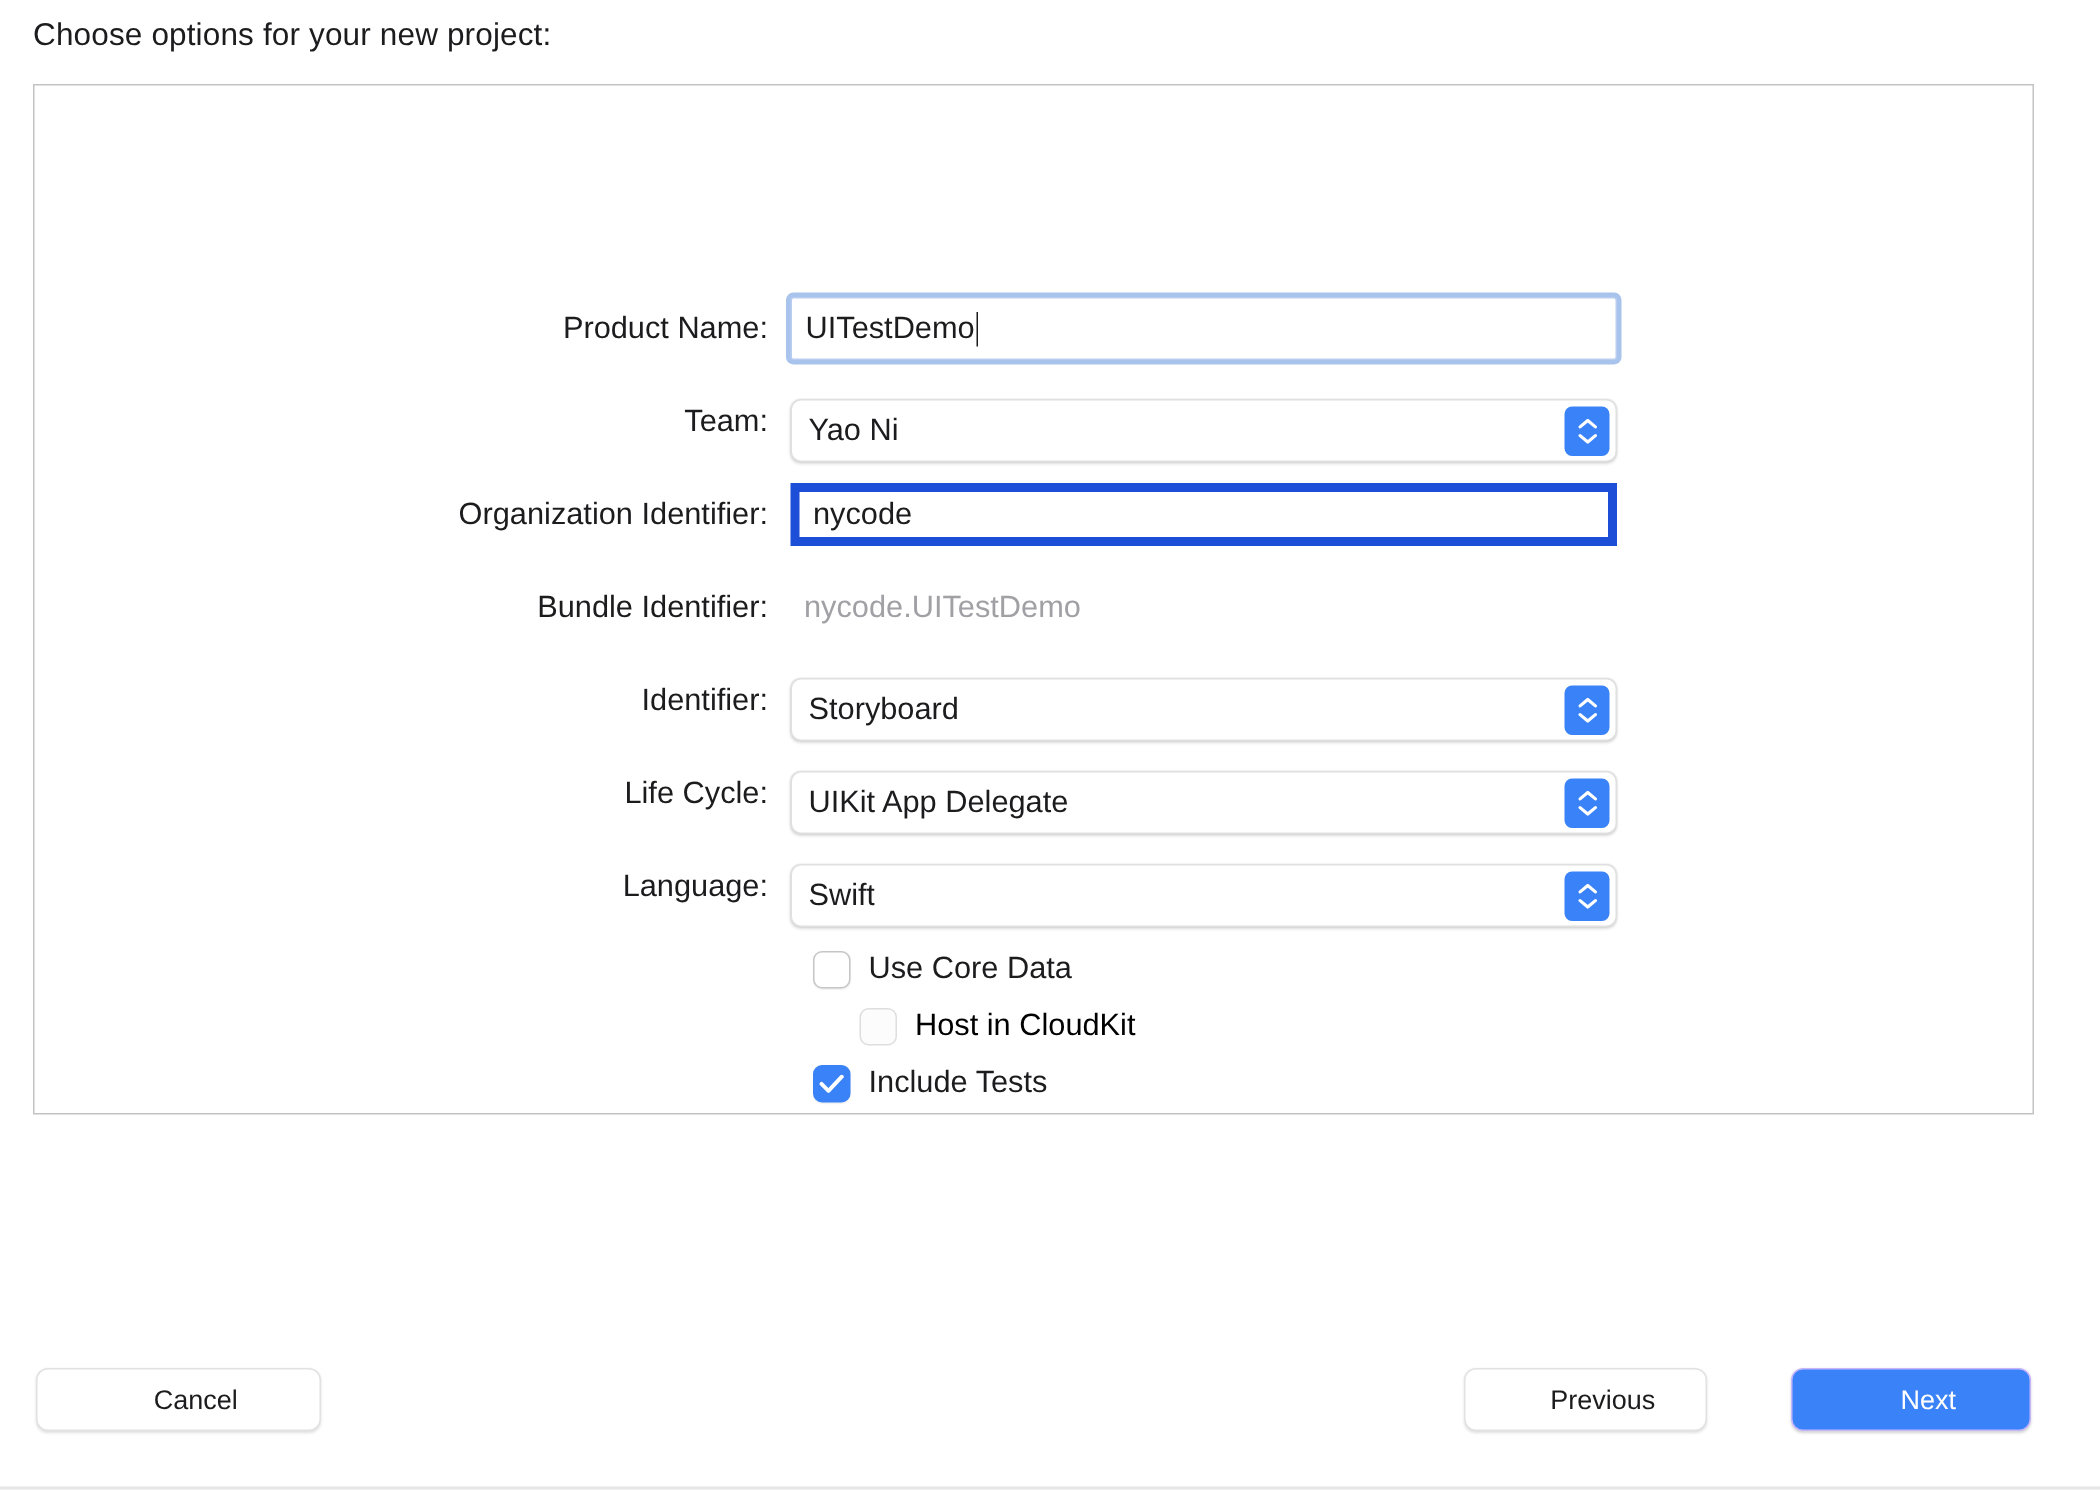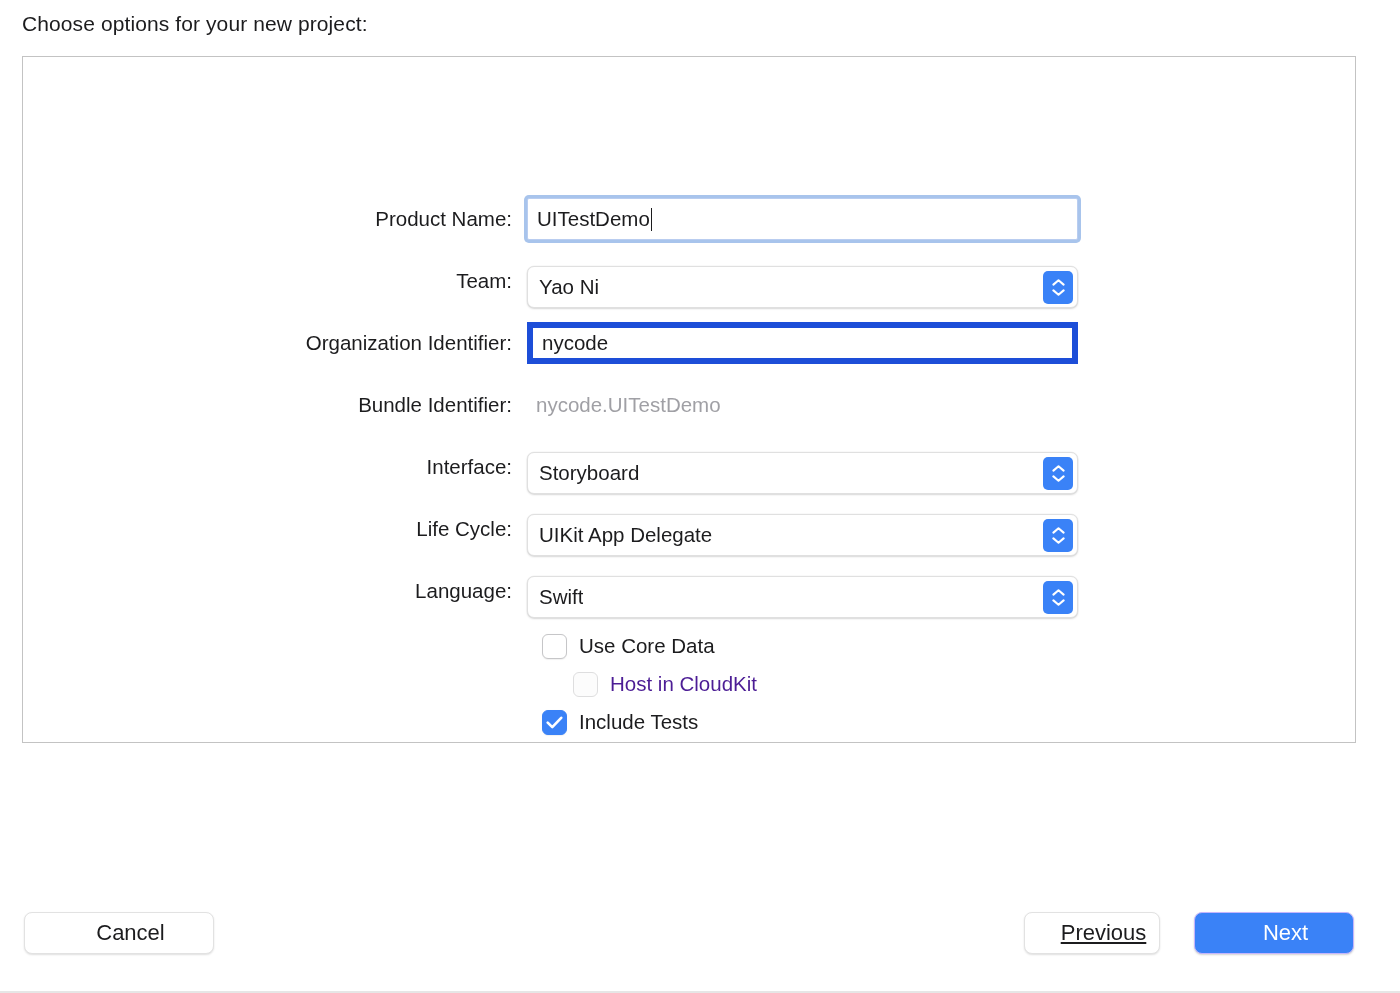--- a/index.html
+++ b/index.html
@@ -195,59 +195,58 @@
     box-shadow: none;
   }
 
   .check-label {
     font-size: 20.5px;
     color: #1c1c1e;
     margin-left: 12px;
     white-space: nowrap;
   }
 
-  .check-label.disabled { color: #4c1d95; }
+  .check-label.disabled { color: #000000; }
 
   
   .footer {
     position: absolute;
     left: 0;
     top: 906px;
     width: 1400px;
     height: 55px;
   }
 
   .btn {
     position: absolute;
     height: 42px;
     border-radius: 8px;
     font-family: "Liberation Sans", sans-serif;
-    font-size: 22px;
+    font-size: 18px;
     display: flex;
     align-items: center;
     justify-content: center;
     cursor: default;
     background: #ffffff;
     border: 1px solid #e2e2e2;
     color: #1c1c1e;
     box-shadow: 0 1px 2px rgba(0,0,0,0.13);
     padding-left: 23px;
   }
 
   .btn-cancel {
     left: 24px;
     top: 6px;
     width: 190px;
   }
 
   .btn-previous {
-    left: 1024px;
+    left: 976px;
     top: 6px;
-    width: 136px;
-    text-decoration: underline;
+    width: 162px;
   }
 
   .btn-next {
     left: 1194px;
     top: 6px;
     width: 160px;
     background: #3a82f7;
     border: 1px solid #c4b5fd;
     color: #ffffff;
     box-shadow: 0 1px 2px rgba(0,0,0,0.18);
@@ -303,21 +302,21 @@
           </div>
         </div>
       </div>
       <div class="form-row">
         <div class="row-label">Bundle Identifier:</div>
         <div class="row-field">
           <div class="static-value">nycode.UITestDemo</div>
         </div>
       </div>
       <div class="form-row">
-        <div class="row-label">Interface:</div>
+        <div class="row-label">Identifier:</div>
         <div class="row-field">
           <div class="popup">
             <div class="popup-value">Storyboard</div>
             <div class="popup-stepper">
               <svg class="chev" viewBox="0 0 13 7">
                 <path d="M1.4 5.6L6.5 1.3l5.1 4.3" fill="none" stroke="#ffffff" stroke-width="2.1" stroke-linecap="round" stroke-linejoin="round"></path>
               </svg>
               <svg class="chev" viewBox="0 0 13 7">
                 <path d="M1.4 1.4L6.5 5.7l5.1-4.3" fill="none" stroke="#ffffff" stroke-width="2.1" stroke-linecap="round" stroke-linejoin="round"></path>
               </svg>

